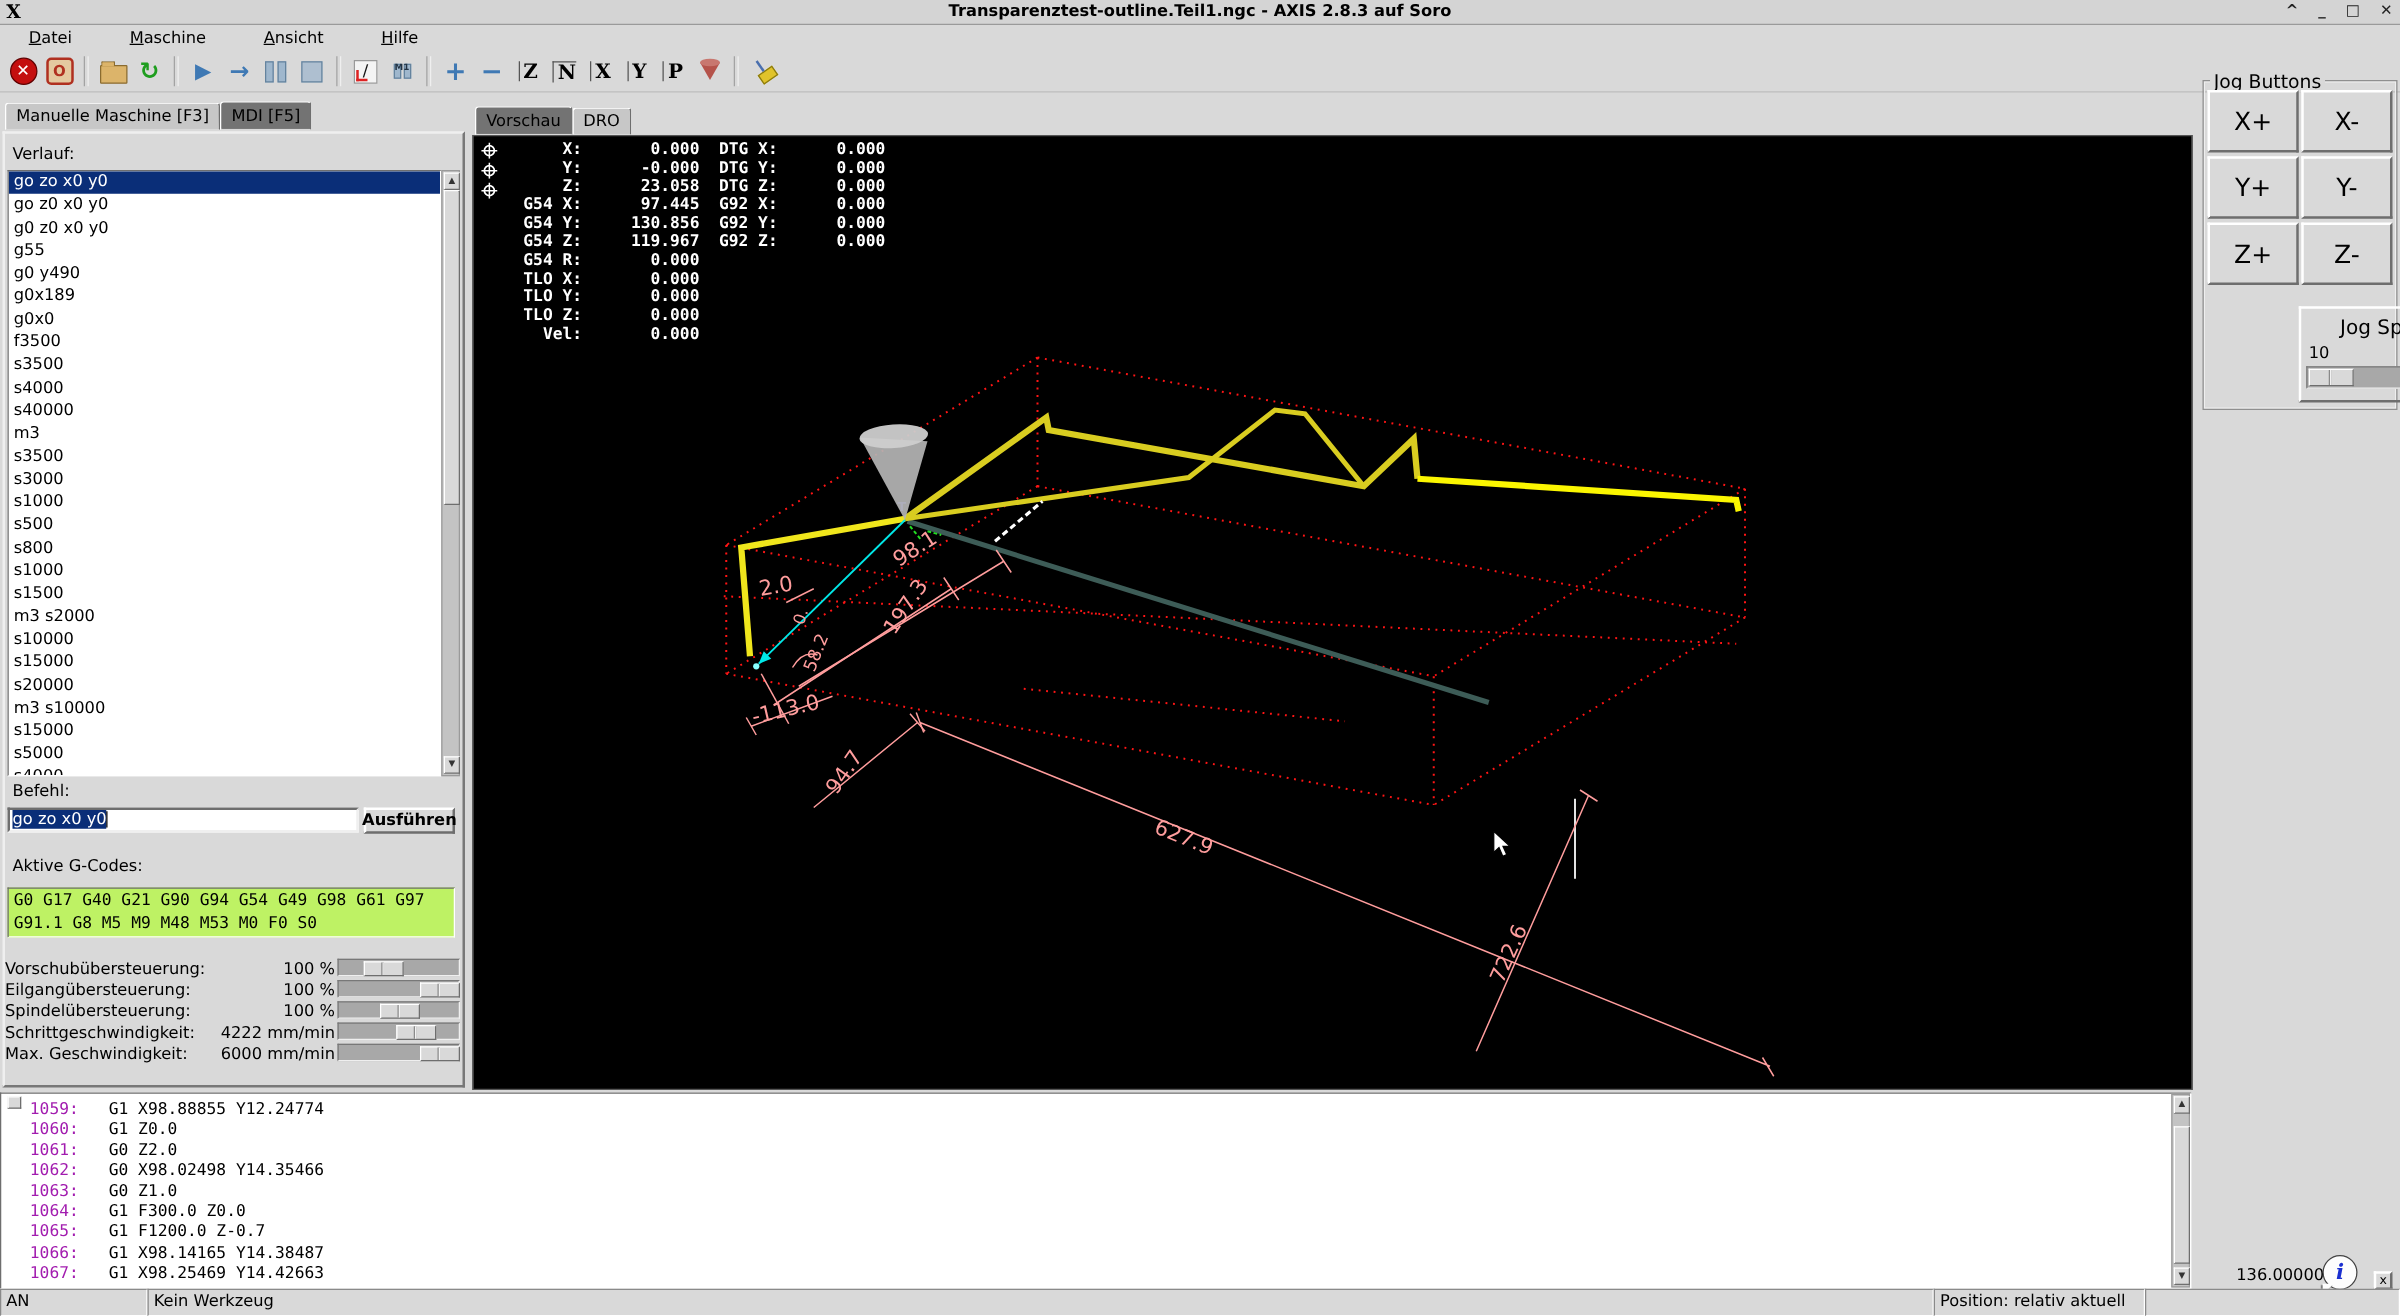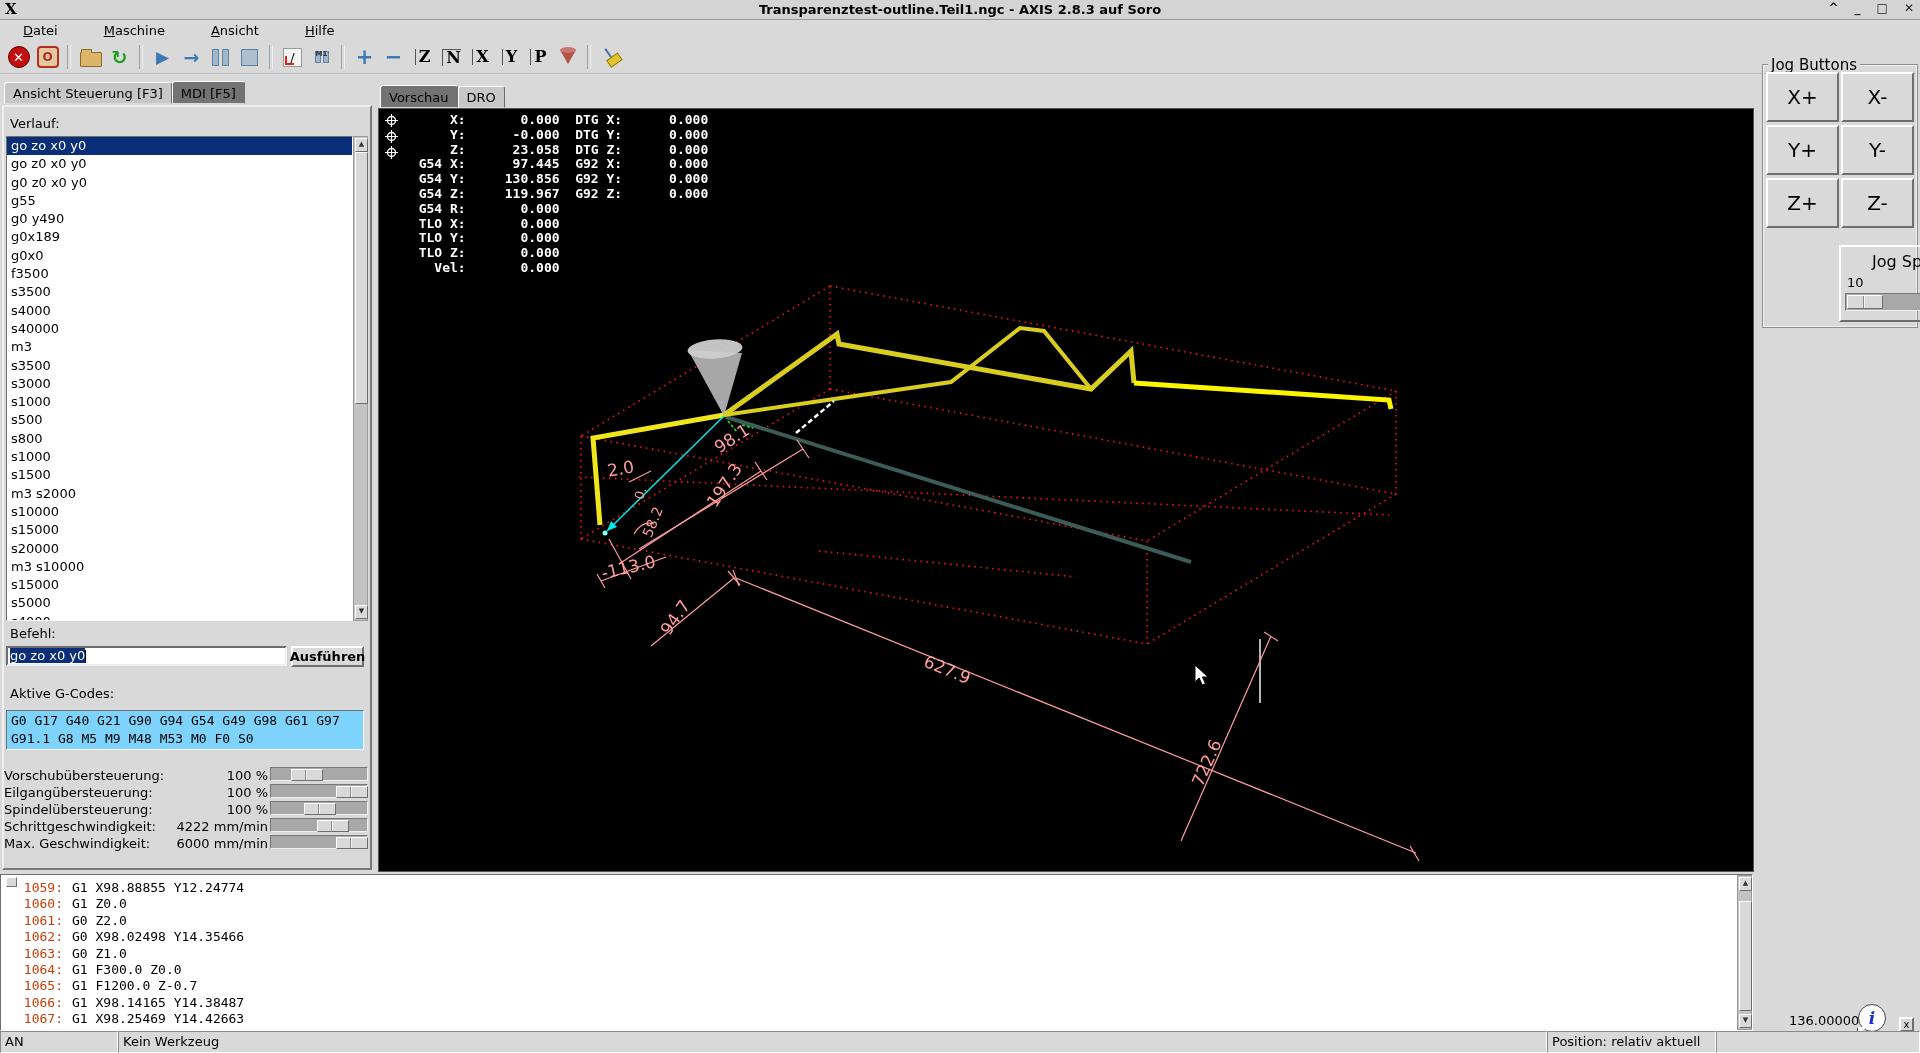--- a/index.html
+++ b/index.html
@@ -59,21 +59,21 @@
   .histbox{position:absolute;left:6px;top:62px;width:347px;height:485px;background:#fff;border:1px solid;border-color:#6e6e6e #fff #fff #6e6e6e;box-sizing:border-box;overflow:hidden;}
   .hitem{height:18.3px;line-height:18.3px;padding-left:4px;white-space:nowrap;}
   .hitem.sel{background:#0a2e78;color:#fff;}
   .vscroll{position:absolute;width:15px;background:#c3c3c3;border:1px solid #9a9a9a;box-sizing:border-box;}
   .vscroll .arr{position:absolute;left:1px;width:11px;height:12px;background:#d9d9d9;border:1px solid;border-color:#fff #6e6e6e #6e6e6e #fff;font-size:7px;text-align:center;line-height:11px;color:#333;}
   .vscroll .thumb{position:absolute;left:1px;width:11px;background:#d9d9d9;border:1px solid;border-color:#fff #6e6e6e #6e6e6e #fff;}
   .cmdinput{position:absolute;left:6px;top:572px;width:281px;height:20px;background:#fff;border:2px solid;border-color:#6e6e6e #efefef #efefef #6e6e6e;box-sizing:border-box;font-size:13px;line-height:16px;padding-left:2px;white-space:nowrap;}
   .cmdinput .seltext{background:#0a2e78;color:#fff;}
   .caret{display:inline-block;width:1px;height:13px;background:#000;vertical-align:middle;}
   .button{background:#d9d9d9;border:2px solid;border-color:#fff #6e6e6e #6e6e6e #fff;display:flex;align-items:center;justify-content:center;font-size:13px;box-sizing:border-box;}
-  .gbox{position:absolute;left:6px;top:636px;width:358px;height:40px;background:#7dd3fc;border:1px solid;border-color:#6e6e6e #fff #fff #6e6e6e;box-sizing:border-box;font-family:"DejaVu Sans Mono","Liberation Mono",monospace;font-size:13px;line-height:18px;padding:1px 4px;white-space:pre;}
+  .gbox{position:absolute;left:6px;top:636px;width:358px;height:40px;background:#bef264;border:1px solid;border-color:#6e6e6e #fff #fff #6e6e6e;box-sizing:border-box;font-family:"DejaVu Sans Mono","Liberation Mono",monospace;font-size:13px;line-height:18px;padding:1px 4px;white-space:pre;}
   .sliderrow{position:absolute;left:4px;width:366px;height:16px;}
   .sliderrow .sl{position:absolute;left:0;top:1px;white-space:nowrap;}
   .sliderrow .sv{position:absolute;right:102px;top:1px;white-space:nowrap;}
   .slider{position:absolute;right:2px;top:0;width:98px;height:14px;background:#a8a8a8;border:1px solid;border-color:#787878 #efefef #efefef #787878;box-sizing:border-box;}
   .slider .handle{position:absolute;top:1px;width:30px;height:10px;background:#d9d9d9;border:1px solid;border-color:#fff #6e6e6e #6e6e6e #fff;}
   .slider .handle::after{content:"";position:absolute;left:13px;top:0;width:1px;height:10px;background:#8a8a8a;border-right:1px solid #f2f2f2;}
   .grip{position:absolute;width:9px;height:8px;background:#d9d9d9;border:1px solid;border-color:#fff #6e6e6e #6e6e6e #fff;}
   
   .pv-tabrow{position:absolute;left:380px;top:82px;height:26px;display:flex;align-items:flex-end;}
   .canvas{position:absolute;left:378px;top:108px;width:1376px;height:764px;background:#000;border:1px solid #555;box-sizing:border-box;}
@@ -87,21 +87,21 @@
   .jogbtn{position:absolute;width:73px;height:50px;font-size:20px;}
   .jsbox{position:absolute;left:1839px;top:245px;width:146px;height:77px;border:2px solid;border-color:#fff #6e6e6e #6e6e6e #fff;box-sizing:border-box;}
   .jstitle{position:absolute;left:0;right:0;top:5px;text-align:center;font-size:16px;}
   .jsval{position:absolute;left:6px;top:28px;font-size:13px;}
   .jsslider{position:absolute;left:4px;right:4px;top:46px;height:16px;background:#a8a8a8;border:1px solid;border-color:#787878 #efefef #efefef #787878;}
   .jsslider .handle{position:absolute;left:1px;top:1px;width:34px;height:12px;background:#d9d9d9;border:1px solid;border-color:#fff #6e6e6e #6e6e6e #fff;}
   .jsslider .handle::after{content:"";position:absolute;left:15px;top:0;width:1px;height:12px;background:#8a8a8a;border-right:1px solid #f2f2f2;}
   
   .listing{position:absolute;left:0;top:874px;width:1753px;height:157px;background:#fff;border:1px solid;border-color:#6e6e6e #fff #fff #6e6e6e;box-sizing:border-box;overflow:hidden;}
   .gline{height:16.4px;line-height:16.4px;font-family:"DejaVu Sans Mono","Liberation Mono",monospace;font-size:13px;white-space:pre;display:flex;}
-  .gnum{width:62px;text-align:right;color:#c2410c;margin-right:9px;}
+  .gnum{width:62px;text-align:right;color:#a21caf;margin-right:24px;}
   
   .notif-val{position:absolute;left:1789px;top:1013px;font-size:13px;}
   .notif-icon{position:absolute;left:1858px;top:1004px;width:26px;height:26px;border-radius:50%;background:#fdfdfd;border:1px solid #444;color:#1a2fd0;font-family:"DejaVu Serif",serif;font-weight:bold;font-style:italic;font-size:17px;display:flex;align-items:center;justify-content:center;}
   .notif-tail{position:absolute;left:1858px;top:1027px;width:0;height:0;border-left:9px solid #fdfdfd;border-bottom:9px solid transparent;filter:drop-shadow(-1px 1px 0 #444);}
   .notif-x{position:absolute;left:1899px;top:1017px;width:15px;height:15px;font-size:10px;}
   
   .statusbar{position:absolute;left:0;top:1031px;width:1920px;height:22px;background:#d9d9d9;display:flex;}
   .scell{border:1px solid;border-color:#8a8a8a #fff #fff #8a8a8a;box-sizing:border-box;height:22px;line-height:19px;padding-left:4px;white-space:nowrap;overflow:hidden;}
 </style>
 </head>
@@ -194,21 +194,21 @@
       <span class="ic-rotate"></span>
     </div>
   <div class="tsep"></div>
   <div class="tbtn">
       <span class="ic-brush"></span>
     </div>
 </div>
 
 <div class="abs leftpanel">
   <div class="tabrow">
-    <div class="tab">Ansicht Steuerung [F3]</div>
+    <div class="tab">Manuelle Maschine [F3]</div>
     <div class="tab sel">MDI [F5]</div>
   </div>
   <div class="nbframe"></div>
   <div class="lbl" style="left:10px;top:42px;">Verlauf:</div>
 
   <div class="histbox">
     <div class="hitem sel">go zo x0 y0</div>
     <div class="hitem">go z0 x0 y0</div>
     <div class="hitem">g0 z0 x0 y0</div>
     <div class="hitem">g55</div>

